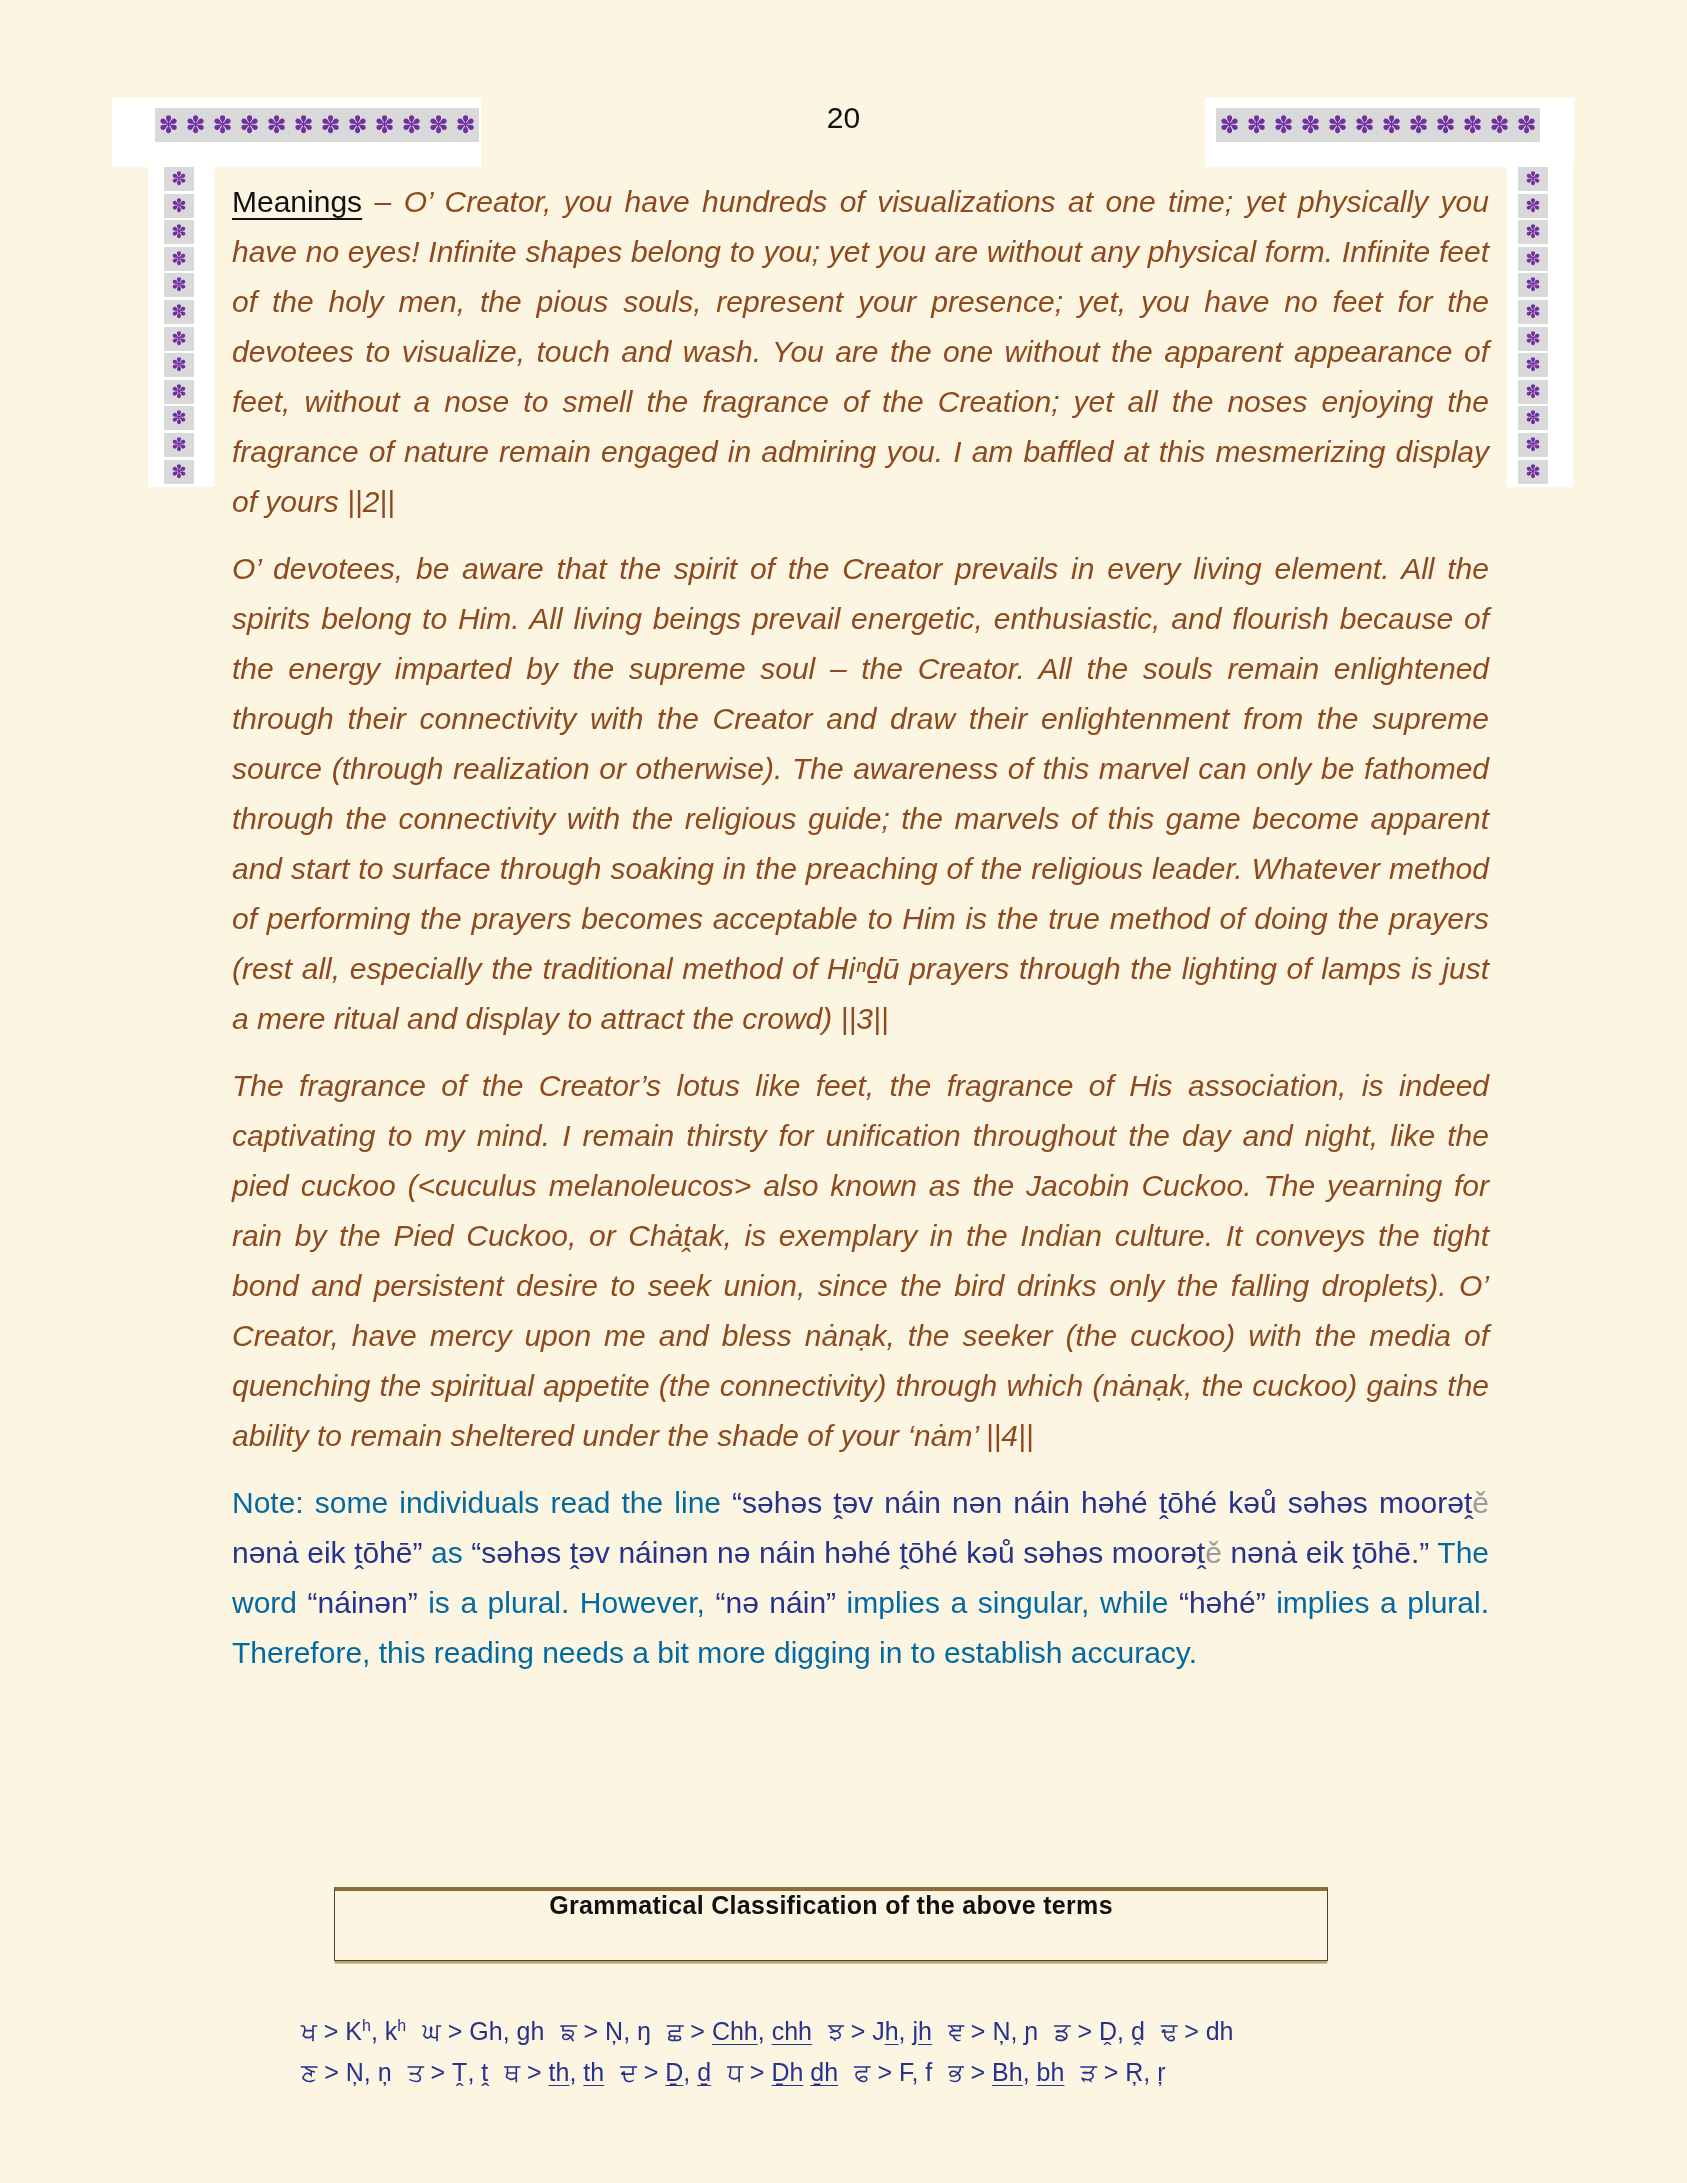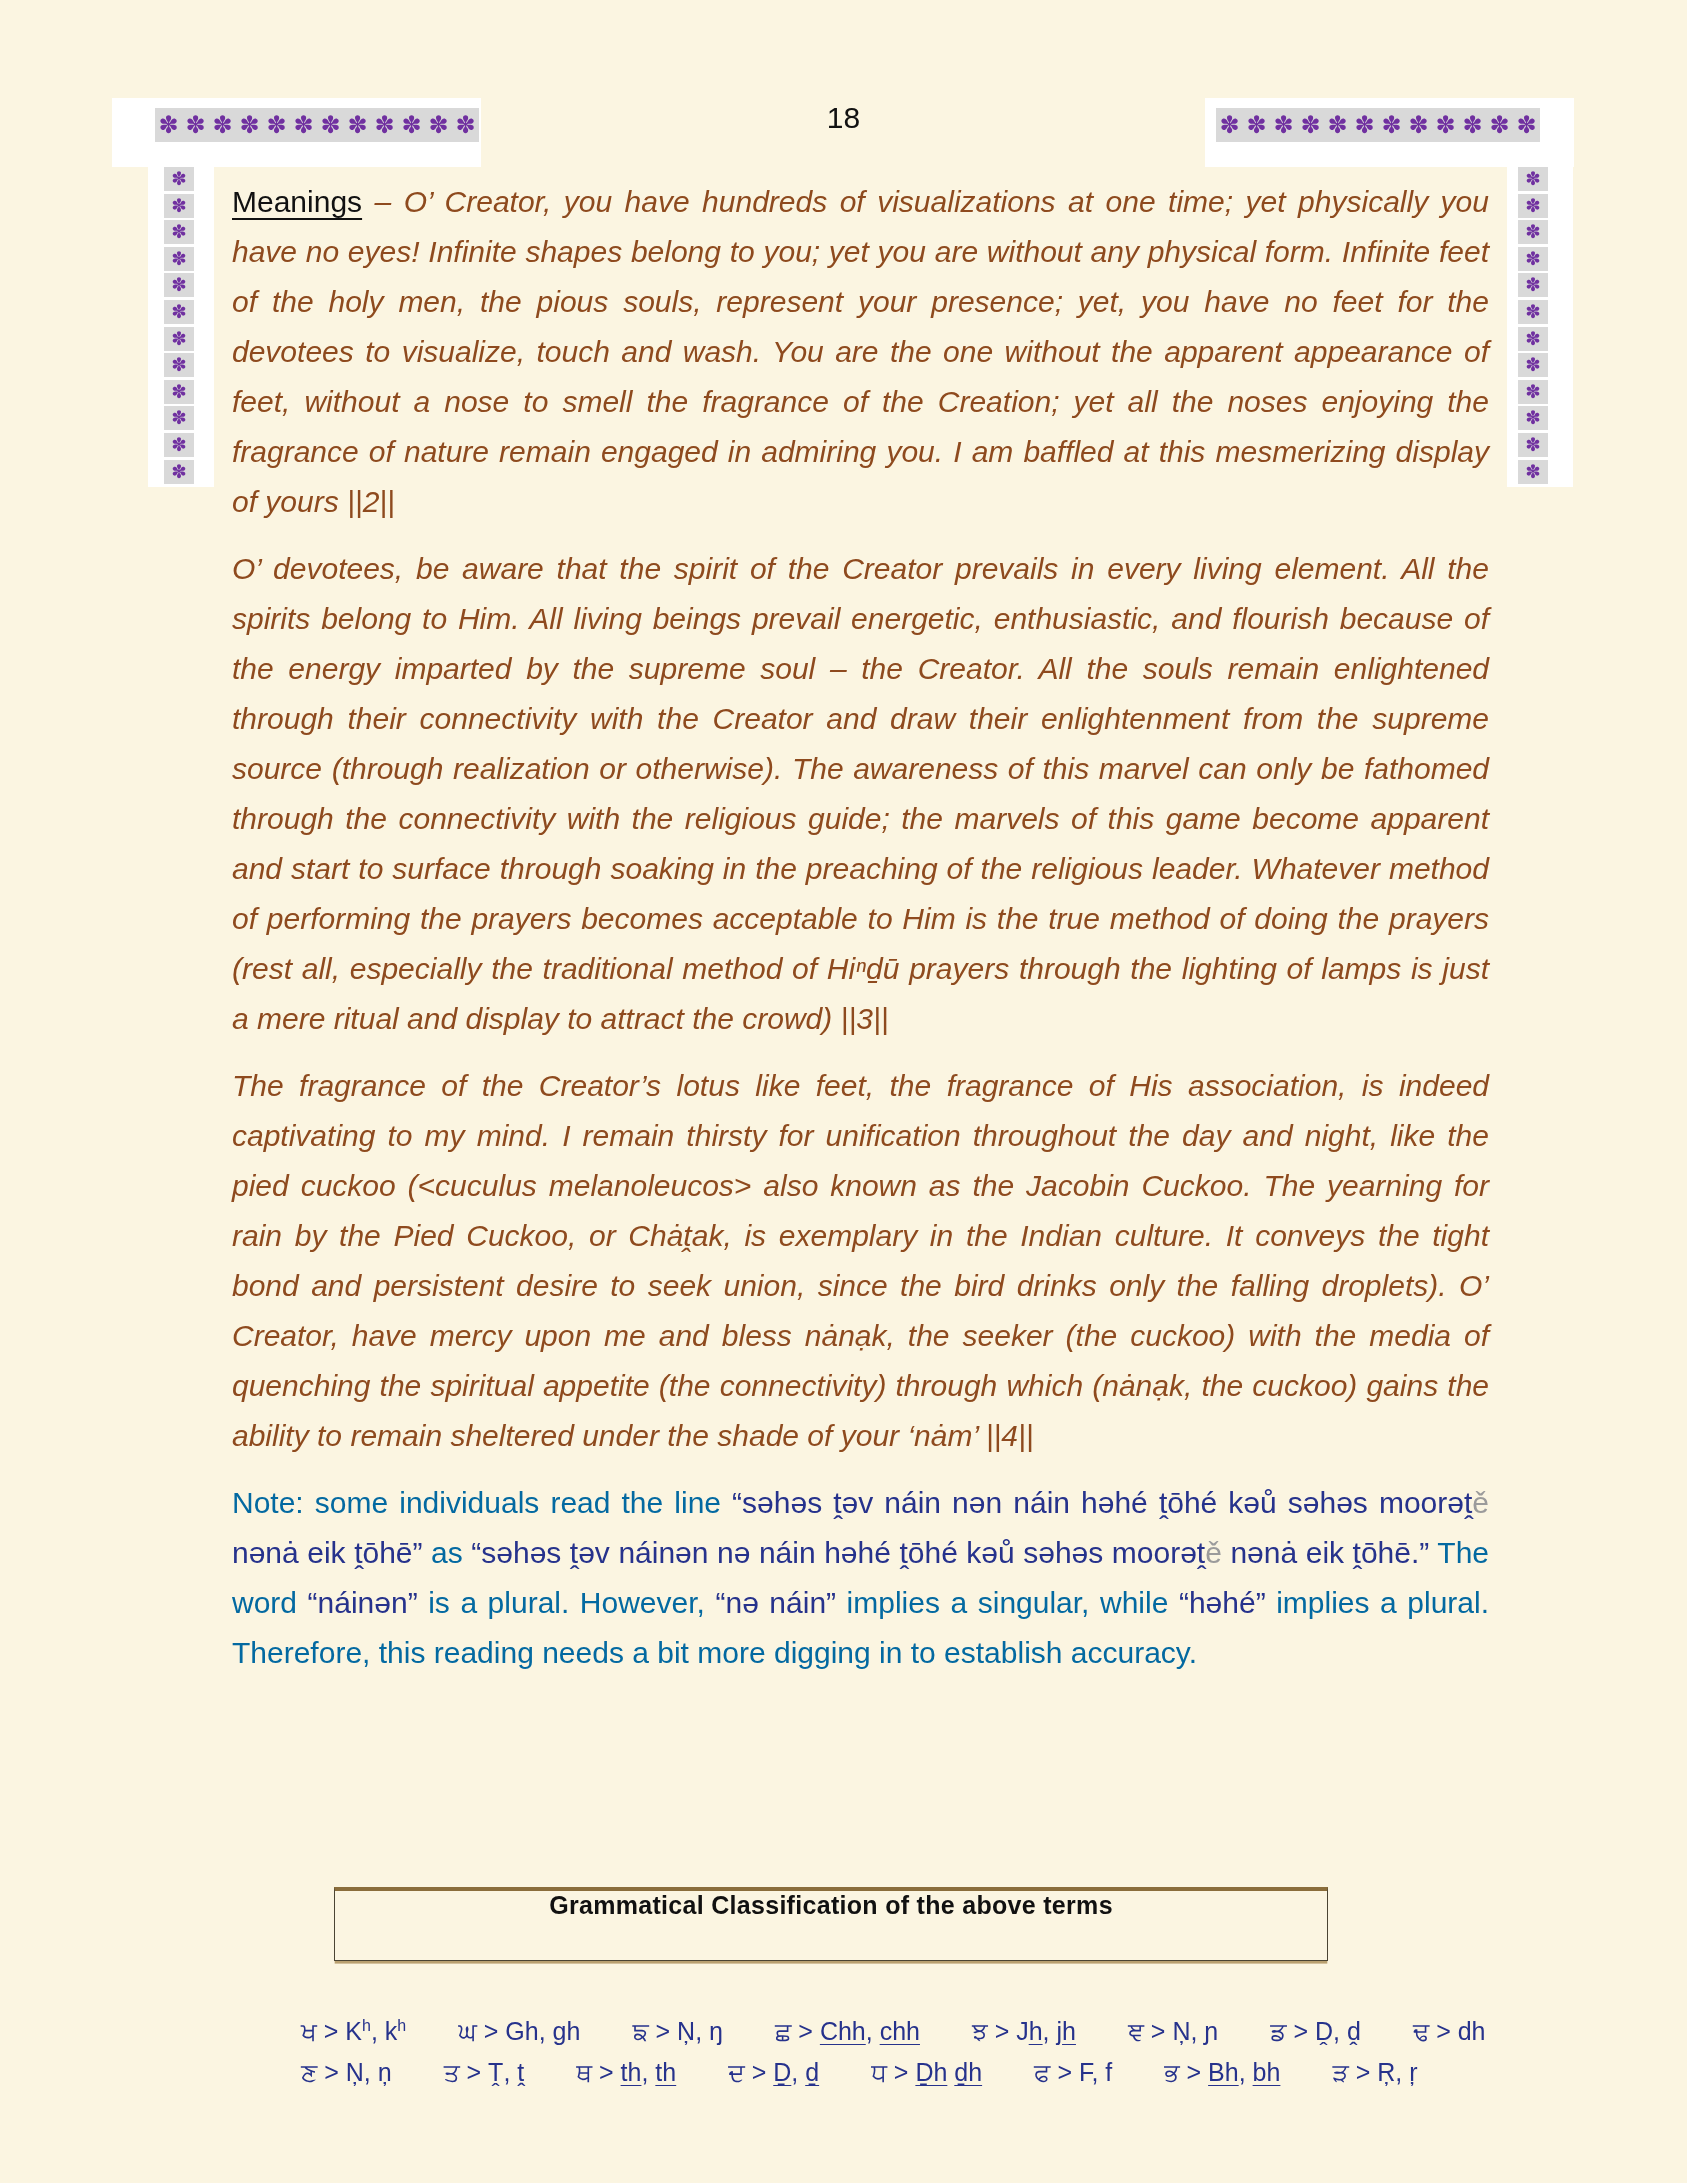--- a/index.html
+++ b/index.html
@@ -34,21 +34,21 @@
   
   .class-box{position:absolute;left:334px;top:1887px;width:992px;height:69px;
              border:1.3px solid #4a4433;border-top:4.6px solid #8a6d3b;
              box-shadow:0 3.3px 0 -0.7px #b9a070;
              display:flex;align-items:flex-start;justify-content:center;font-weight:bold;}
   .class-box .title{font-size:25px;color:#111;letter-spacing:0.3px;}
 
   
   .translit{position:absolute;left:301px;top:2017px;width:1178px;
             color:#26328c;font-size:25px;}
-  .t-row{display:flex;gap:52px;margin-bottom:10.6px;white-space:nowrap;}
+  .t-row{display:flex;gap:16px;margin-bottom:10.6px;white-space:nowrap;}
   .t-item{display:inline-block;}
   .t-item u{text-decoration-thickness:1.3px;text-underline-offset:4px;}
   .t-item sup{font-size:16px;}
 </style>
 </head>
 <body>
 
 <div class="white-back" style="left:112px;top:98px;width:369px;height:69px;"></div>
 <div class="white-back" style="left:148px;top:165px;width:66px;height:322px;"></div>
 <div class="white-back" style="left:1205px;top:98px;width:369px;height:69px;"></div>
@@ -152,21 +152,21 @@
       <span class="fl">✽</span>
     </div>
     <div class="tile">
       <span class="fl">✽</span>
     </div>
     <div class="tile">
       <span class="fl">✽</span>
     </div>
   </div>
 
-<div class="page-num">18</div>
+<div class="page-num">20</div>
 
 <div class="content">
   <p>
     <span class="p1-label">Meanings</span><span class="brown"> – </span><span class="brown">O’ Creator, you have hundreds of visualizations at one time; yet physically you have no eyes! Infinite shapes belong to you; yet you are without any physical form. Infinite feet of the holy men, the pious souls, represent your presence; yet, you have no feet for the devotees to visualize, touch and wash. You are the one without the apparent appearance of feet, without a nose to smell the fragrance of the Creation; yet all the noses enjoying the fragrance of nature remain engaged in admiring you. I am baffled at this mesmerizing display of yours ||2||</span>
   </p>
   <p class="brown">O’ devotees, be aware that the spirit of the Creator prevails in every living element. All the spirits belong to Him. All living beings prevail energetic, enthusiastic, and flourish because of the energy imparted by the supreme soul – the Creator. All the souls remain enlightened through their connectivity with the Creator and draw their enlightenment from the supreme source (through realization or otherwise). The awareness of this marvel can only be fathomed through the connectivity with the religious guide; the marvels of this game become apparent and start to surface through soaking in the preaching of the religious leader.  Whatever method of performing the prayers becomes acceptable to Him is the true method of doing the prayers (rest all, especially the traditional method of Hiⁿḏū prayers through the lighting of lamps is just a mere ritual and display to attract the crowd) ||3||</p>
   <p class="brown">The fragrance of the Creator’s lotus like feet, the fragrance of His association, is indeed captivating to my mind. I remain thirsty for unification throughout the day and night, like the pied cuckoo (&lt;cuculus melanoleucos&gt; also known as the Jacobin Cuckoo. The yearning for rain by the Pied Cuckoo, or Chȧṱak, is exemplary in the Indian culture. It conveys the tight bond and persistent desire to seek union, since the bird drinks only the falling droplets). O’ Creator, have mercy upon me and bless nȧnạk, the seeker (the cuckoo) with the media of quenching the spiritual appetite (the connectivity) through which (nȧnạk, the cuckoo) gains the ability to remain sheltered under the shade of your ‘nȧm’ ||4||</p>
   <p class="note-p" id="note-paragraph"><span class="seg-black">Note: some individuals read the line </span><span class="seg-blue">“səhəs ṱəv náin nən náin həhé ṱōhé kəů səhəs moorəṱ</span><span class="seg-gray">ě</span><span class="seg-blue"> nənȧ eik ṱōhē”</span><span class="seg-black"> as </span><span class="seg-blue">“səhəs ṱəv náinən nə náin həhé ṱōhé kəů səhəs moorəṱ</span><span class="seg-gray">ě</span><span class="seg-blue"> nənȧ eik ṱōhē.”</span><span class="seg-black"> The word </span><span class="seg-blue">“náinən”</span><span class="seg-black"> is a plural. However, </span><span class="seg-blue">“nə náin”</span><span class="seg-black"> implies a singular, while </span><span class="seg-blue">“həhé”</span><span class="seg-black"> implies a plural. Therefore, this reading needs a bit more digging in to establish accuracy.</span></p>
 </div>
 

